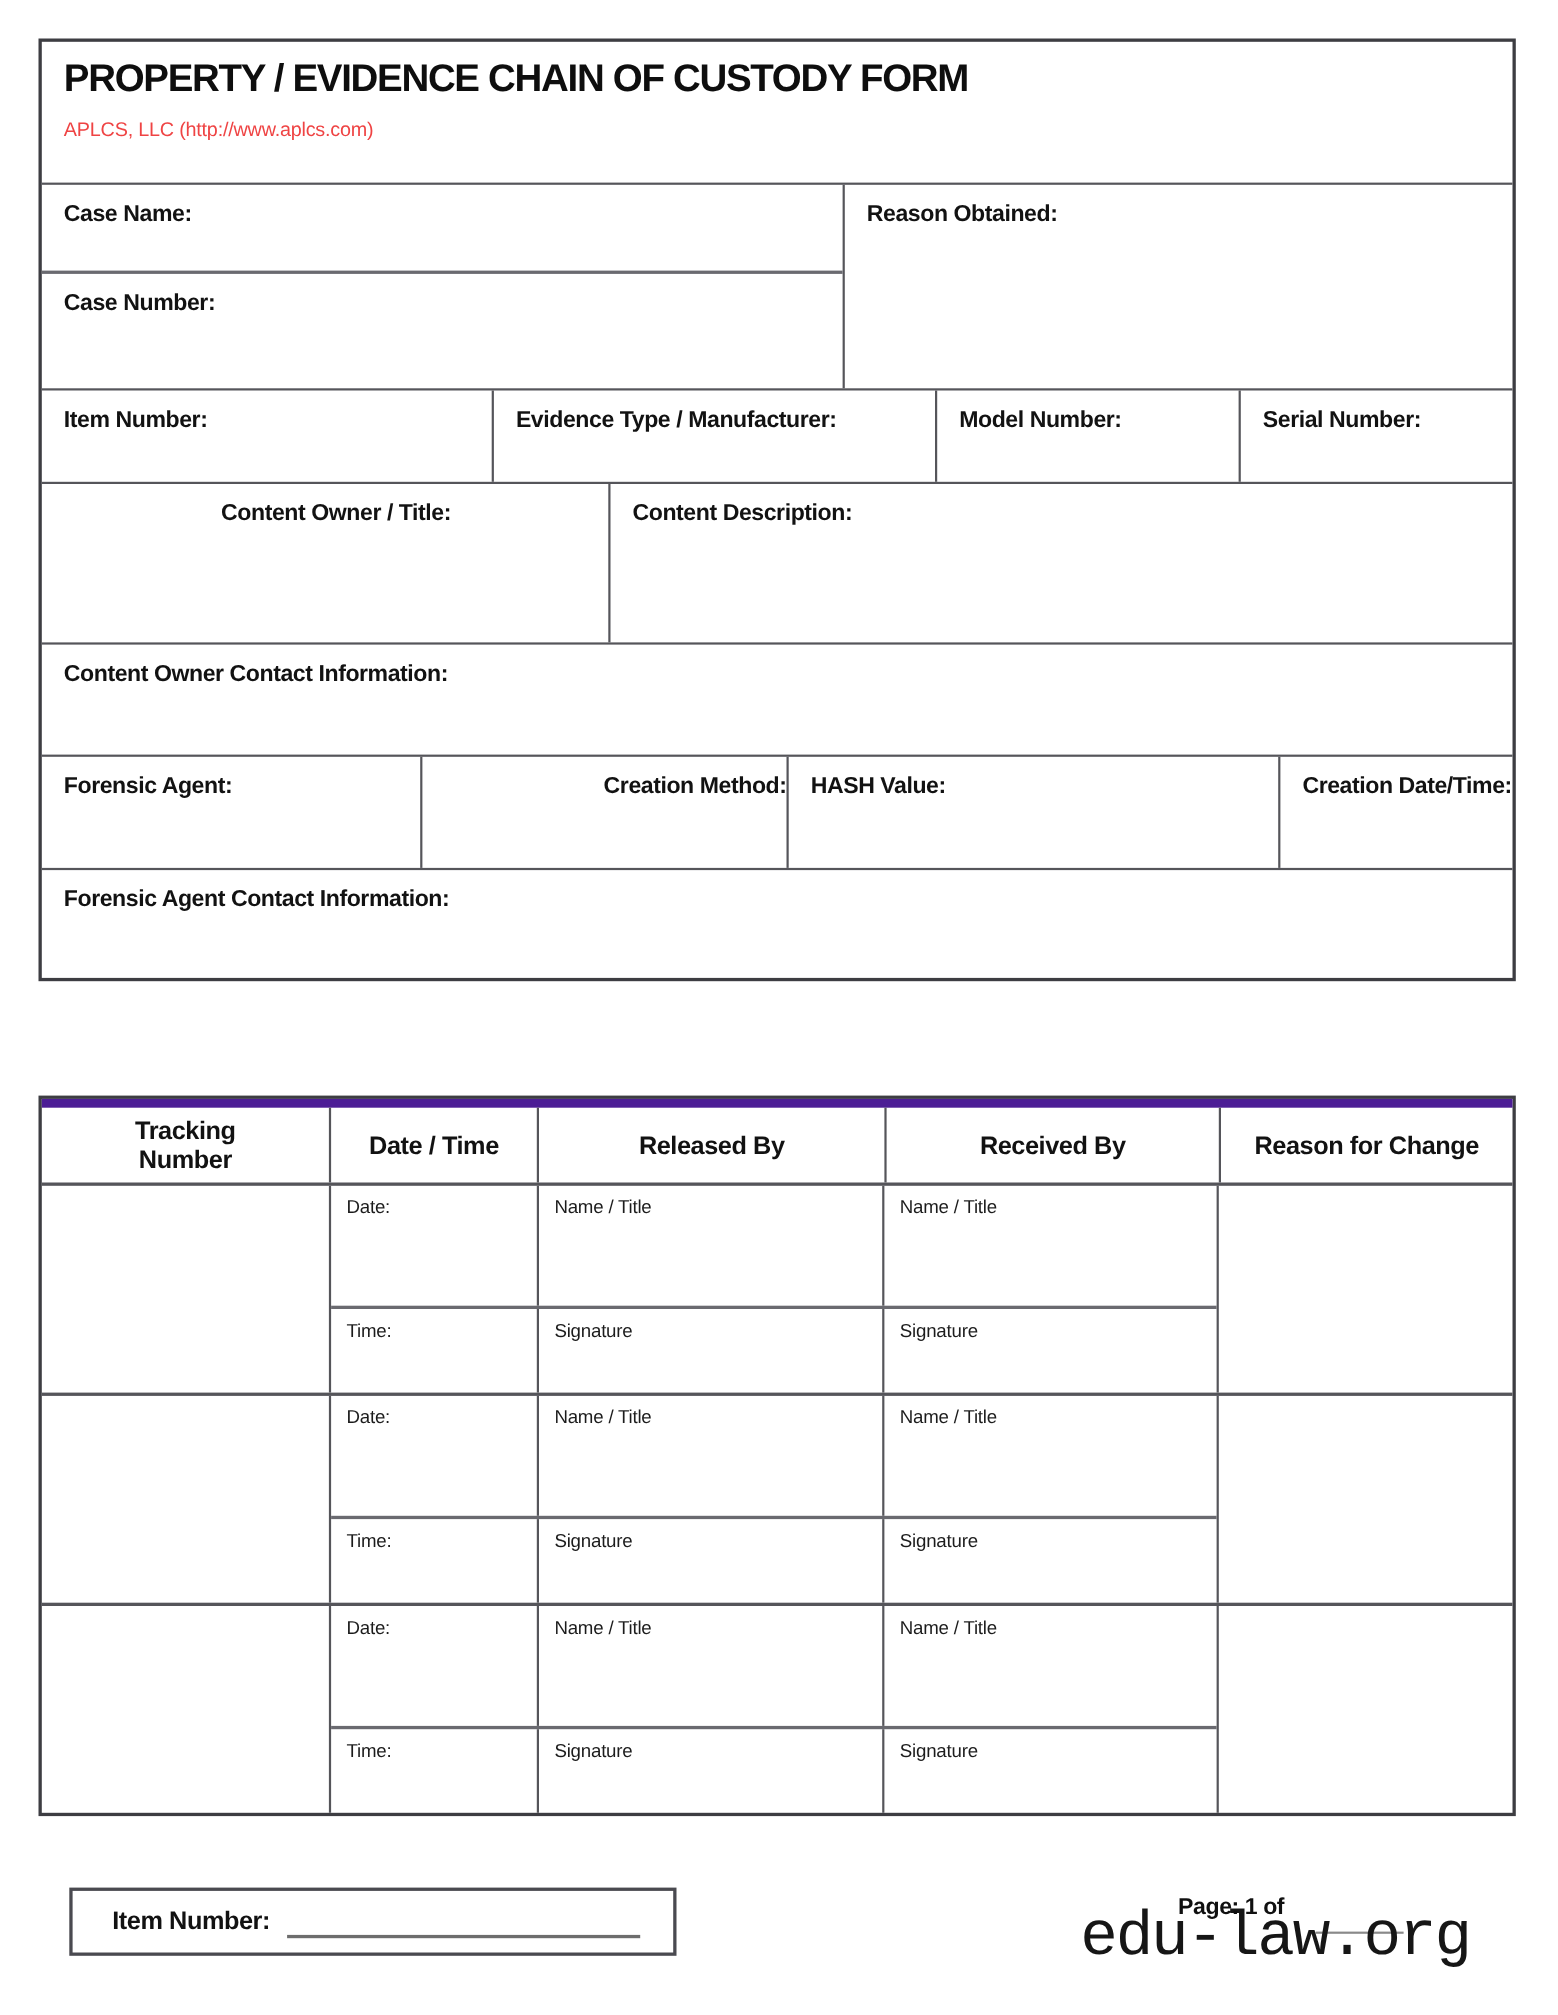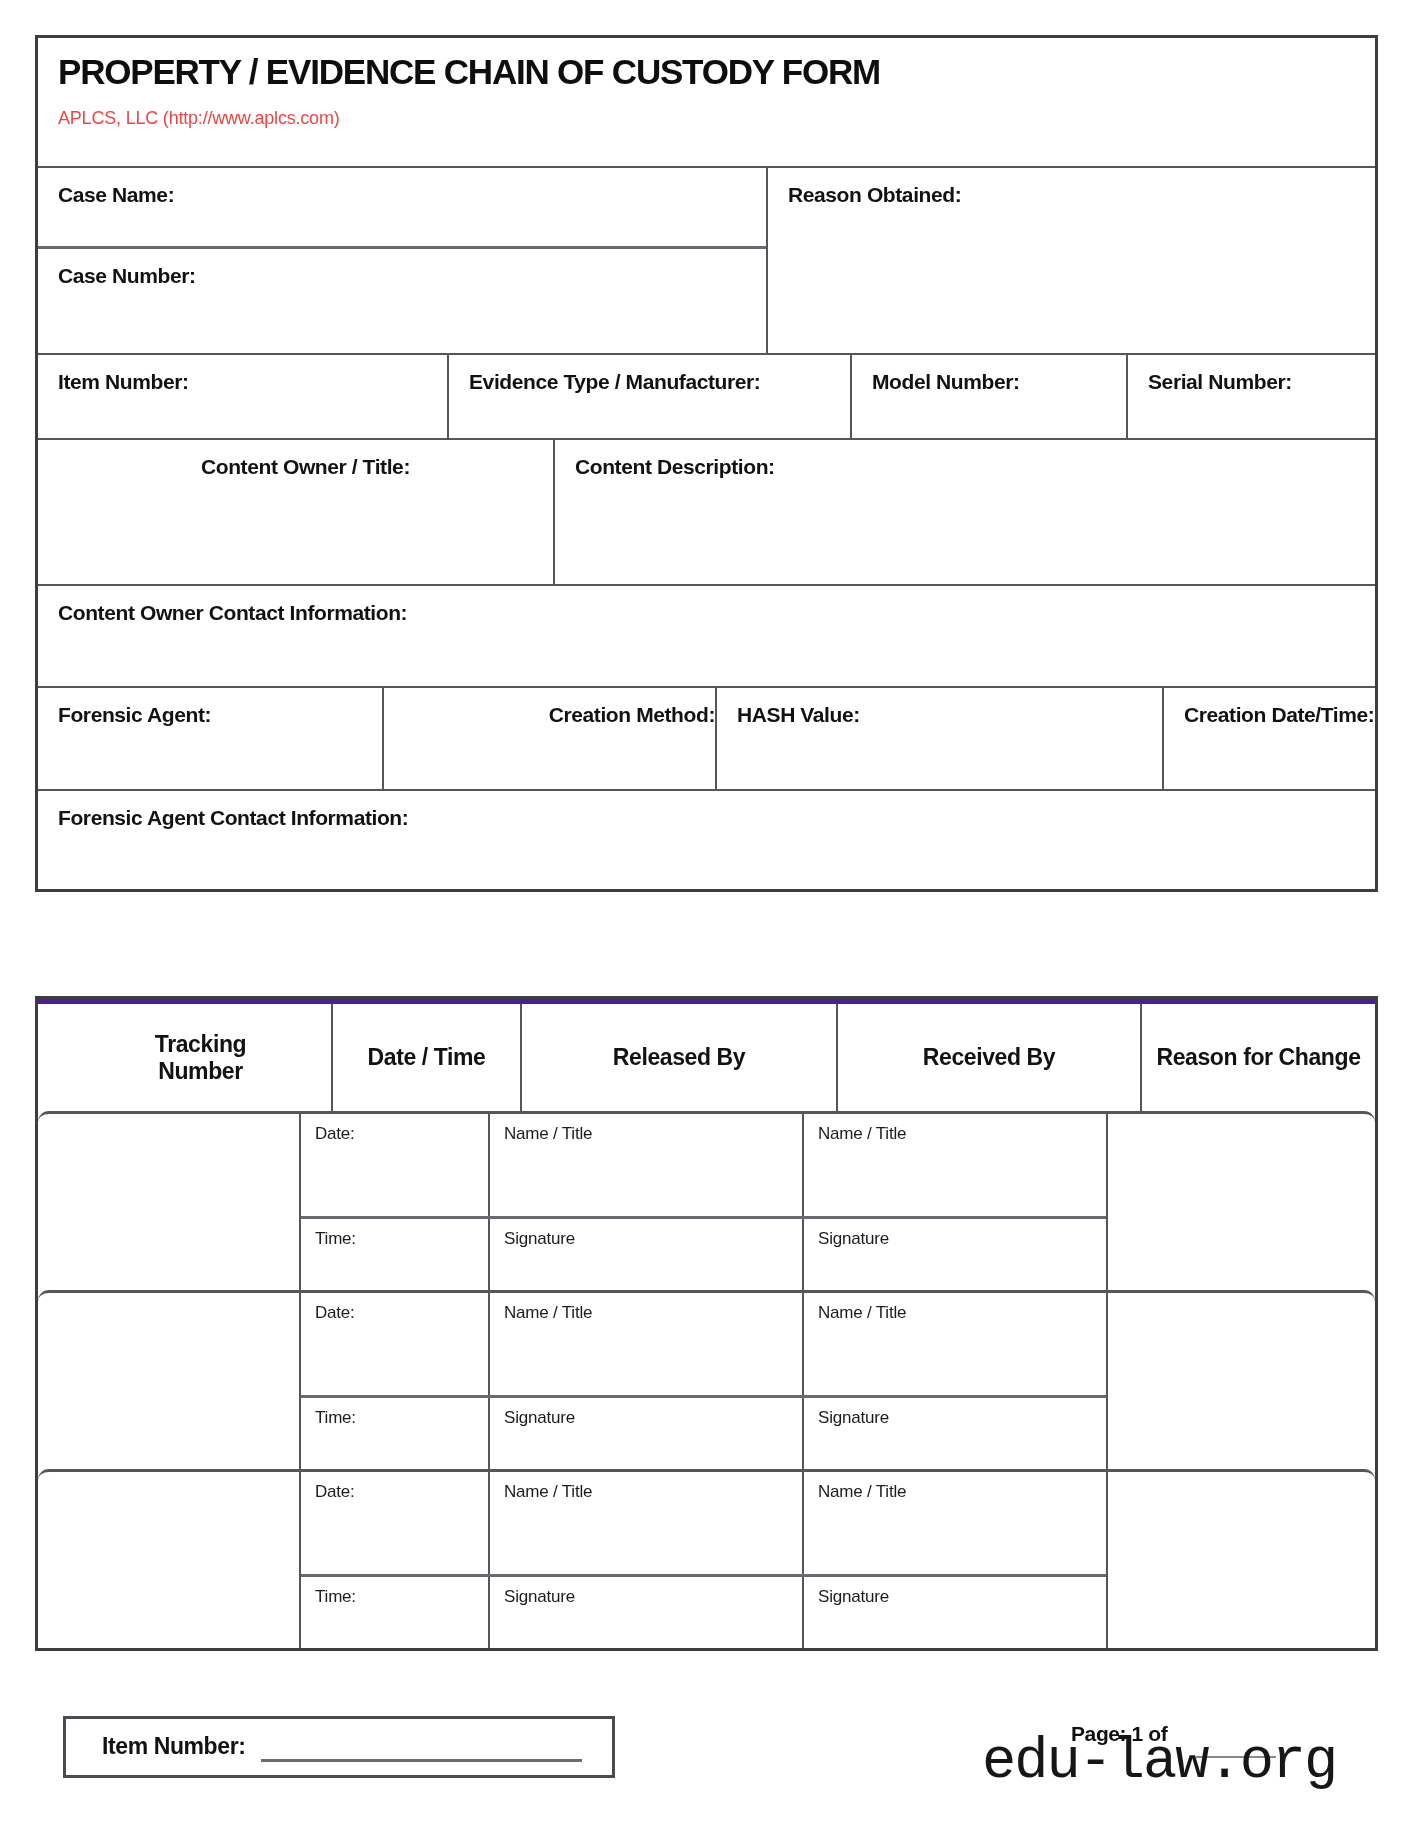--- a/index.html
+++ b/index.html
@@ -61,34 +61,34 @@
 
   
   .custody {
     position:absolute; left:35px; top:996px; width:1343px; height:655px;
     border:3px solid #3d3d42; display:flex; flex-direction:column; background:#fff;
   }
   .t-title {
     height:57px; display:flex; align-items:center; justify-content:center;
     font-size:27px; font-weight:800; letter-spacing:-0.5px; color:#0e0e0e;
   }
-  .t-headers { height:112px; border-top:5px solid #4c1d95; display:flex;padding-left:32px; }
+  .t-headers { height:76px; border-top:8px solid #4c1d95; display:flex; }
   .th {
     display:flex; align-items:center; justify-content:center; text-align:center;
     font-size:23px; font-weight:bold; letter-spacing:-0.4px; color:#121212;
   }
   .th + .th { border-left:2px solid #55555a; }
   .th-track { width:261px; }
   .th-track span { width:130px; }
   .th-date { width:189px; }
   .th-rel { width:316px; }
   .th-rec { width:304px; }
   .th-reason { flex:1; }
 
-  .t-row { flex:1; border-top:3px solid #55555a; display:flex;border-radius:11px; }
+  .t-row { flex:1; border-top:3px solid #55555a; display:flex; }
   .t-track { width:261px; }
   .t-mid { width:809px; border-left:2px solid #55555a; border-right:2px solid #55555a;
            display:flex; flex-direction:column; }
   .sub-row { display:flex; }
   .sub-top { height:58%; }
   .sub-bottom { flex:1; border-top:3px solid #6a6a70; }
   .sc { position:relative; }
   .sc + .sc { border-left:2px solid #55555a; }
   .sc-date { width:187px; }
   .sc-rel { width:314px; }

